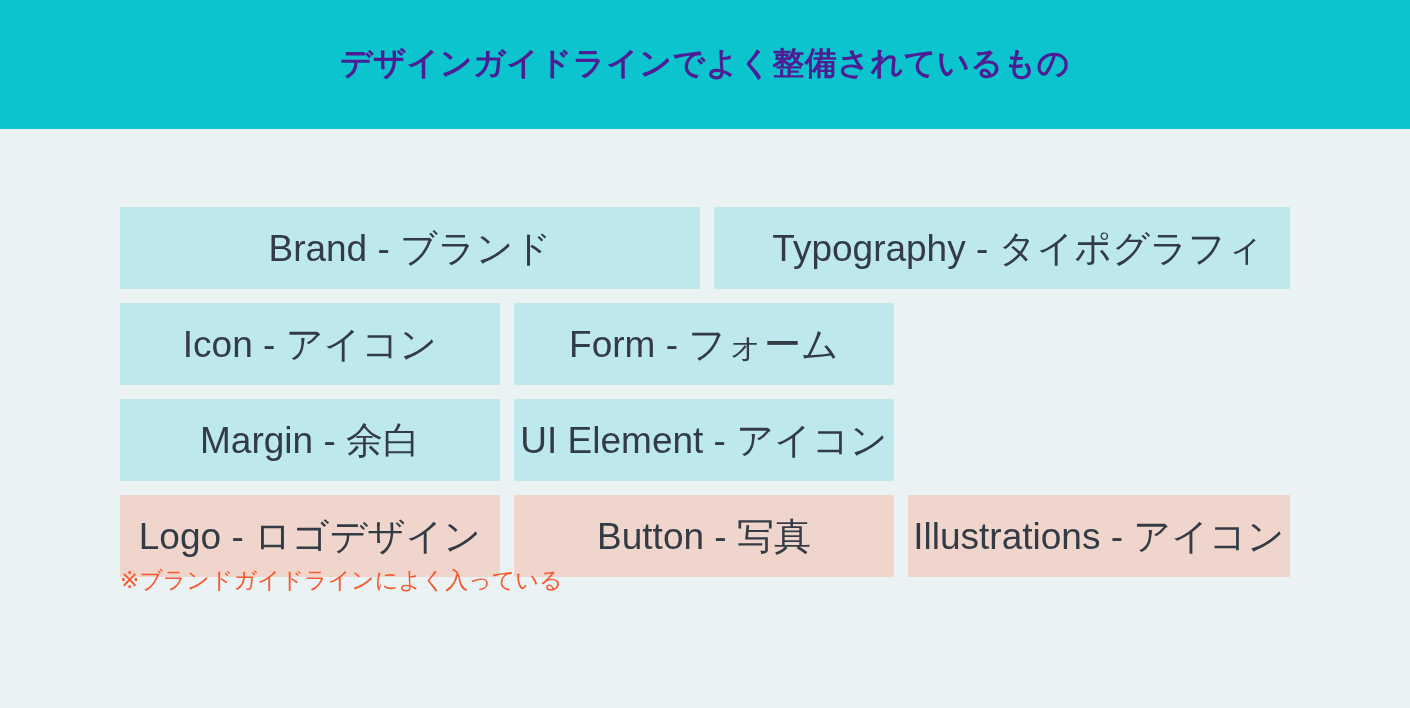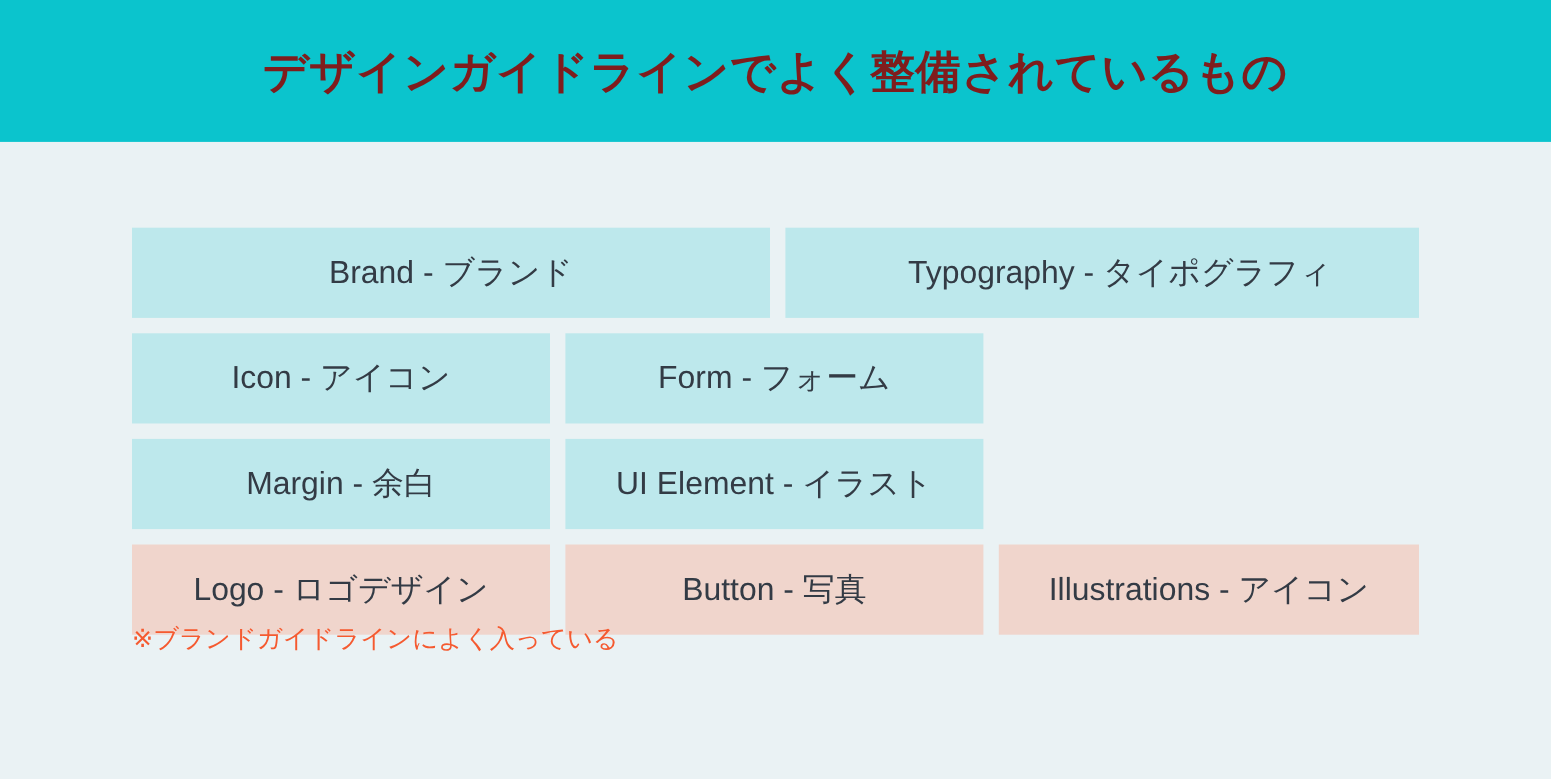--- a/index.html
+++ b/index.html
@@ -26,48 +26,49 @@
     top: 0;
     width: 1410px;
     height: 129px;
     background: #0bc4cd;
     display: flex;
     align-items: center;
     justify-content: center;
     box-sizing: border-box;
   }
   .header-title {
-    color: #7f1d1d;
-    font-size: 41px;
+    color: #4c1d95;
+    font-size: 32px;
     font-weight: 700;
     letter-spacing: 0.5px;
     line-height: 1.1;
     white-space: nowrap;
     margin-top: 2px;
+    font-family: Liberation Mono, monospace;
   }
   
   .grid-area {
     position: absolute;
     left: 120px;
     top: 207px;
     width: 1170px;
   }
   .row {
     display: flex;
     gap: 14px;
     margin-bottom: 14px;
   }
   .cell {
     height: 82px;
     display: flex;
     align-items: center;
     justify-content: center;
     box-sizing: border-box;
     color: #333b45;
-    font-size: 29px;
+    font-size: 37px;
     font-weight: 400;
     line-height: 1;
     white-space: nowrap;
   }
   .cell.aqua { background: #bde8ec; }
   .cell.pink { background: #f0d5cc; }
 
   
   .row-1 .cell:nth-child(1) { width: 580px; }
   .row-1 .cell:nth-child(2) { width: 576px; padding-left: 32px; }
@@ -116,21 +117,21 @@
       <div class="cell aqua">
         <span>Form - フォーム</span>
       </div>
     </div>
 
     <div class="row row-3col">
       <div class="cell aqua">
         <span>Margin - 余白</span>
       </div>
       <div class="cell aqua">
-        <span>UI Element - イラスト</span>
+        <span>UI Element - アイコン</span>
       </div>
     </div>
 
     <div class="row row-3col">
       <div class="cell pink">
         <span>Logo - ロゴデザイン</span>
       </div>
       <div class="cell pink">
         <span>Button - 写真</span>
       </div>

